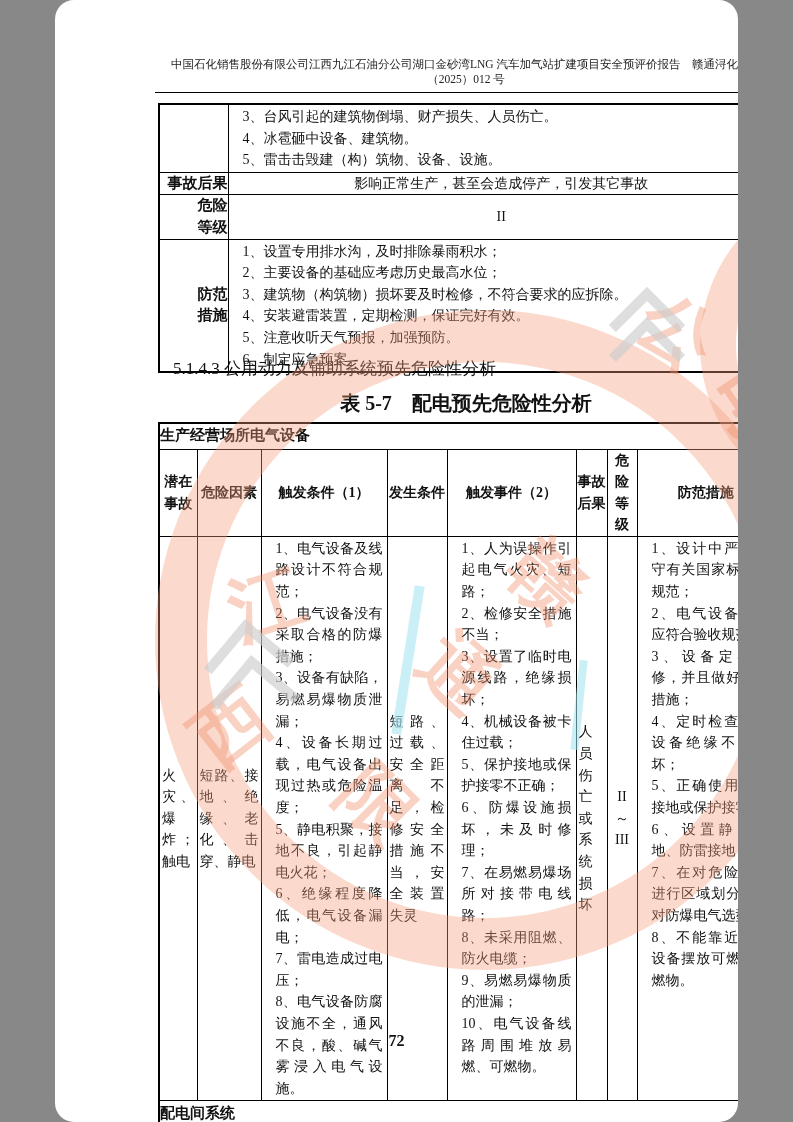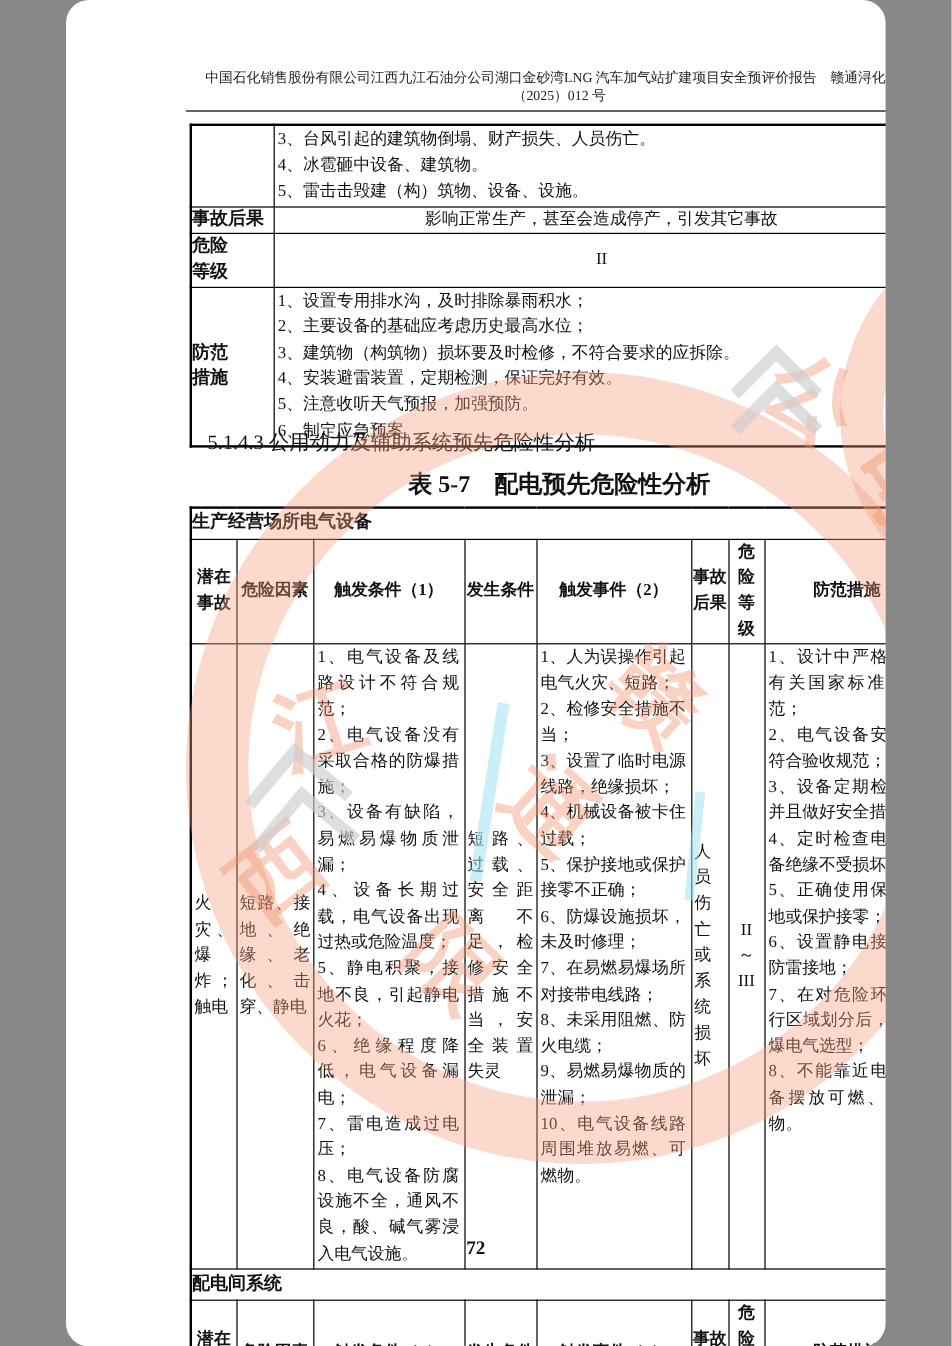--- a/index.html
+++ b/index.html
@@ -12,24 +12,24 @@
                 font-size:11.5px; text-align:center; color:#222;
                 border-bottom:1.5px solid #000; padding-bottom:5px; }
 
   
   table { border-collapse:collapse; table-layout:fixed; }
   td { border:1px solid #000; font-size:14px; line-height:21.6px;
        overflow:hidden; }
   .t1 { position:absolute; left:103px; top:103px; width:616px; border:2px solid #000; }
   .t2 { position:absolute; left:103px; top:422px; width:616px; border:2px solid #000; }
 
-  .lbl { font-weight:bold; text-align:left; vertical-align:middle;
+  .lbl { font-weight:bold; text-align:right; vertical-align:middle;
          white-space:pre-line; font-size:15px;margin-top:45px; }
   .txt { text-align:justify; vertical-align:top; white-space:pre-line;
-         padding:1px 4px 1px 3px; }
+         padding:1px 4px 1px 14px; }
   .ctr { text-align:center; vertical-align:middle; }
   .ctrv { text-align:justify; vertical-align:middle; white-space:pre-line;
           padding:0 2px; }
   .ctrv2 { text-align:center; vertical-align:middle; white-space:pre-line;
            padding:0 1px; }
   .band { font-weight:bold; text-align:left; vertical-align:middle;
           font-size:15px; height:26px; }
   .hdr td { font-weight:bold; text-align:center; vertical-align:middle;
             white-space:pre-line; height:42px; font-size:14px; padding:0 1px; }
   .roman { font-family:"Liberation Serif",serif;margin-left:39px; }

